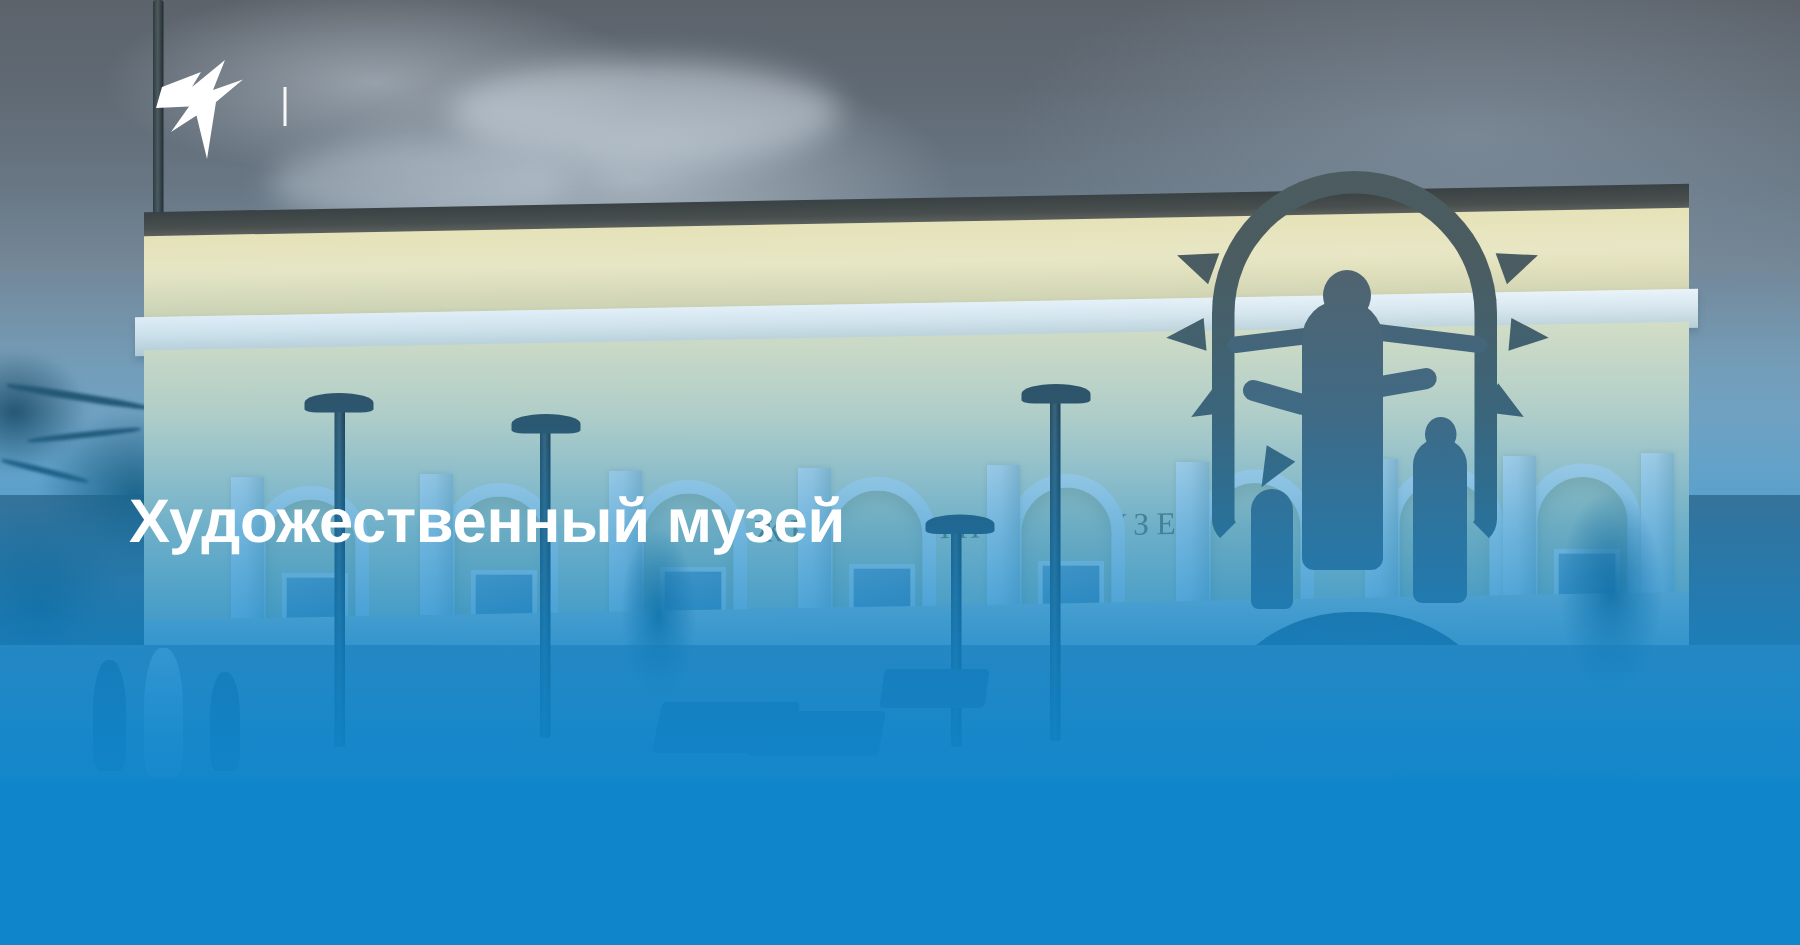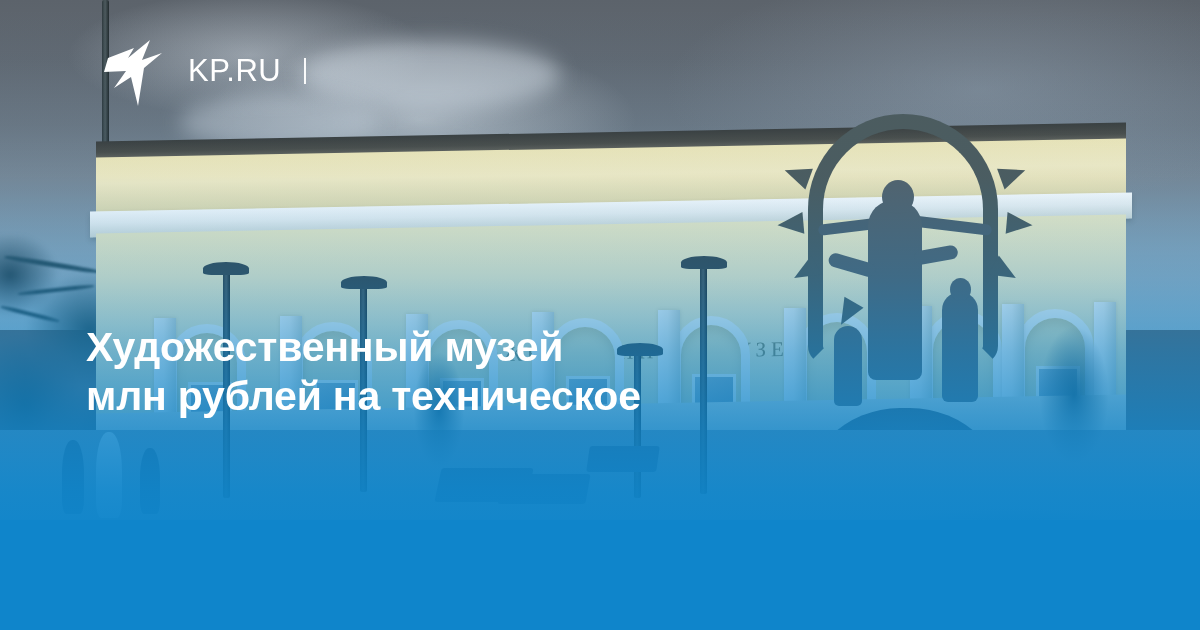--- a/index.html
+++ b/index.html
@@ -369,22 +369,20 @@
 
   <div class="tint"></div>
   <div class="tint-bottom"></div>
 
   <div class="header">
     <span>
       <svg class="logo-bird" viewBox="0 0 62 70" xmlns="http://www.w3.org/2000/svg" aria-hidden="true">
         <path fill="#ffffff" d="M4 22 L30 12 L24 22 L46 4 L38 24 L58 17 L40 32 L34 70 L27 41 L10 52 L22 35 L0 36 Z"></path>
       </svg>
     </span>
-    <span class="brand">KP.RU</span>
     <span class="divider"></span>
   </div>
 
   <h1 class="headline">
     <span class="ln">Художественный музей</span>
-    <span class="ln">млн рублей на техническое</span>
   </h1>
 
 </div>
 
 </body></html>

